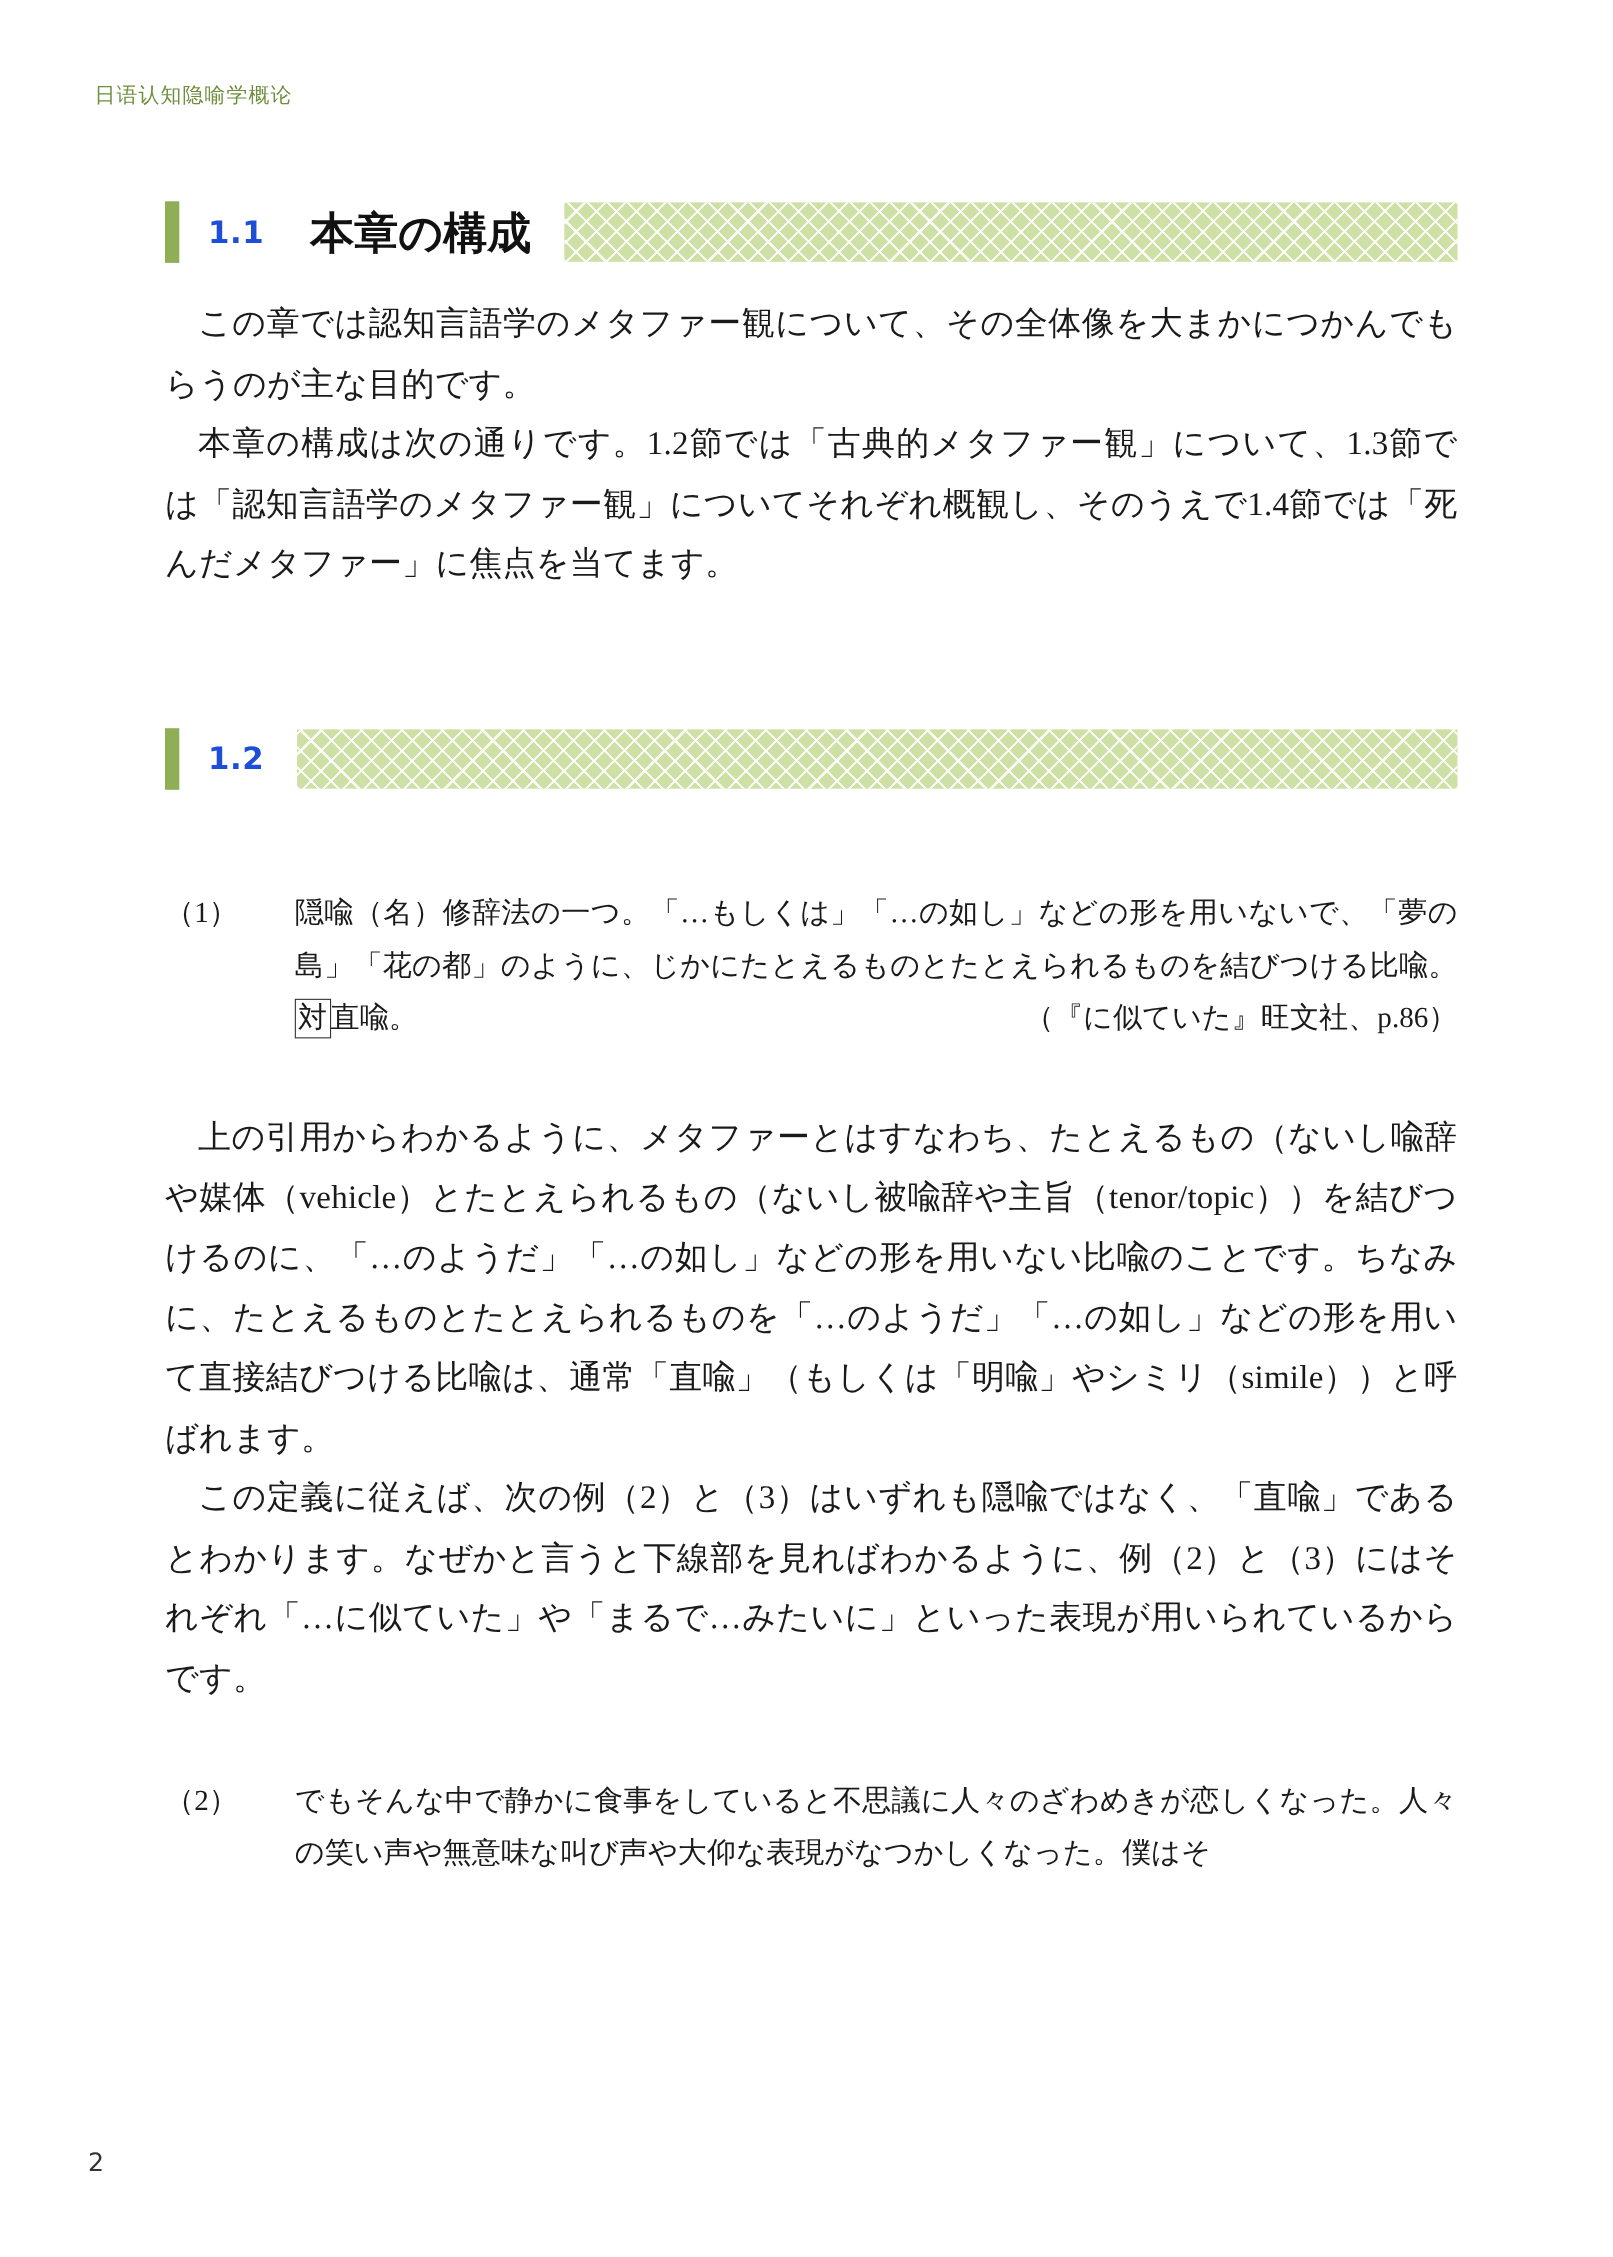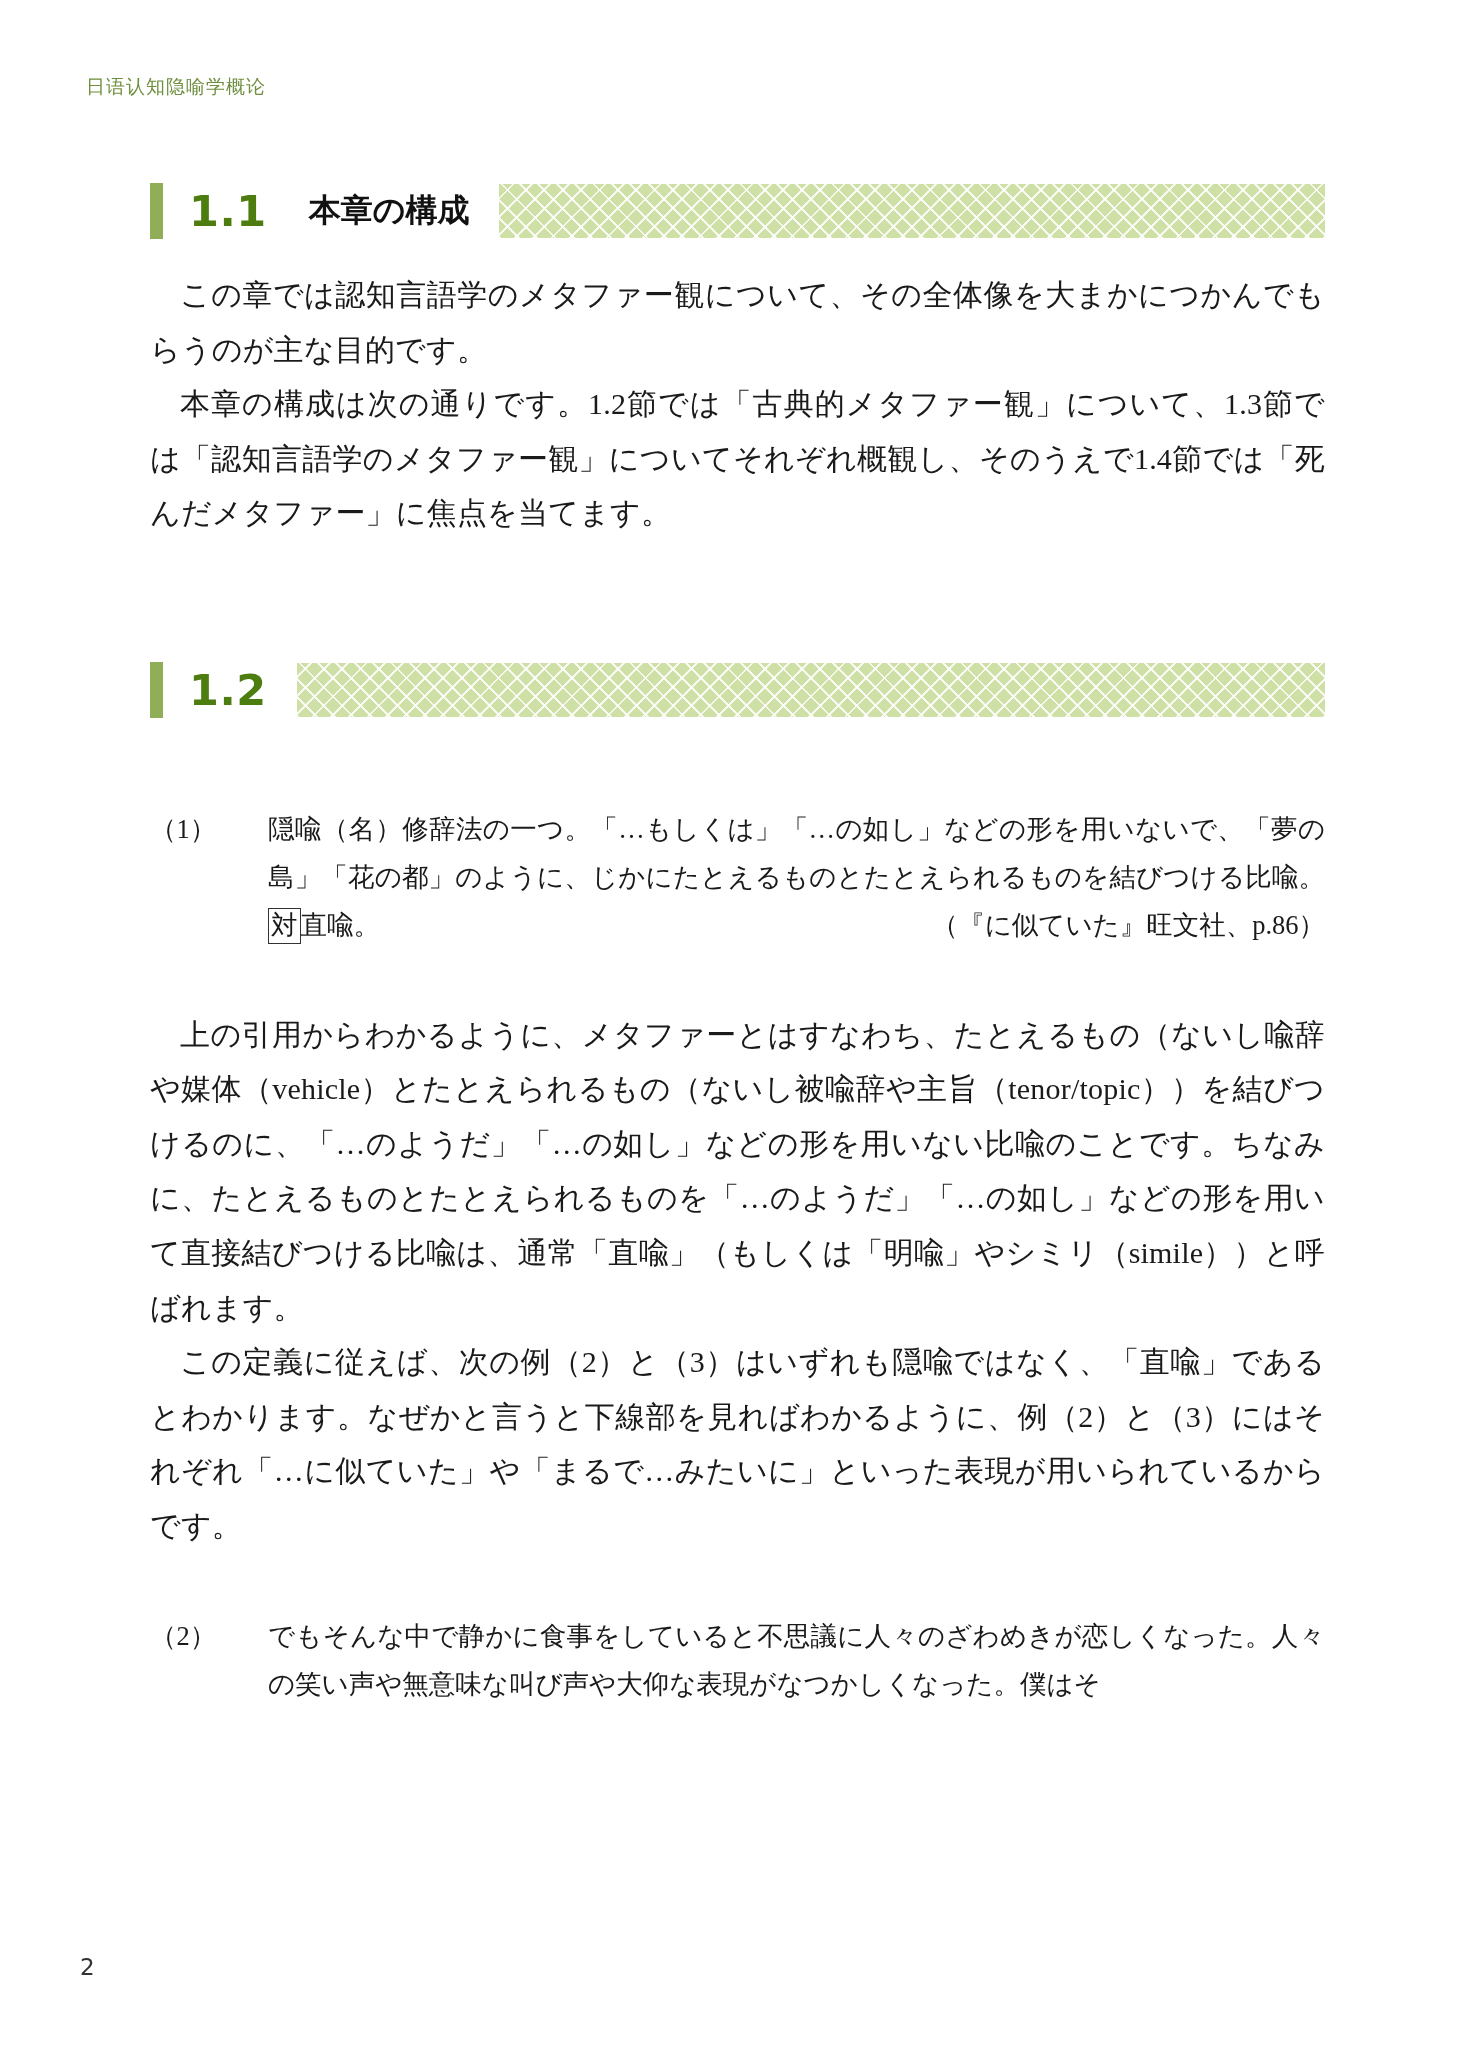--- a/index.html
+++ b/index.html
@@ -47,28 +47,28 @@
   }
   .heading .bar {
     width: 13px;
     height: 56px;
     background: #8fae55;
     flex: 0 0 auto;
     margin-right: 26px;
   }
   .heading .num {
     font-family: "DejaVu Sans", "Liberation Sans", sans-serif;
-    font-size: 43px;
+    font-size: 28px;
     font-weight: 700;
-    color: #4d7c0f;
+    color: #1d4ed8;
     letter-spacing: 0.5px;
   }
   .heading .title {
     font-family: "DejaVu Sans", "Liberation Sans", sans-serif;
-    font-size: 32px;
+    font-size: 40px;
     font-weight: 700;
     color: #111;
     margin-left: 42px;
     white-space: nowrap;
   }
   .heading .deco {
     flex: 1 1 auto;
     height: 54px;
     margin-left: 30px;
     background-color: #cfe0a6;

